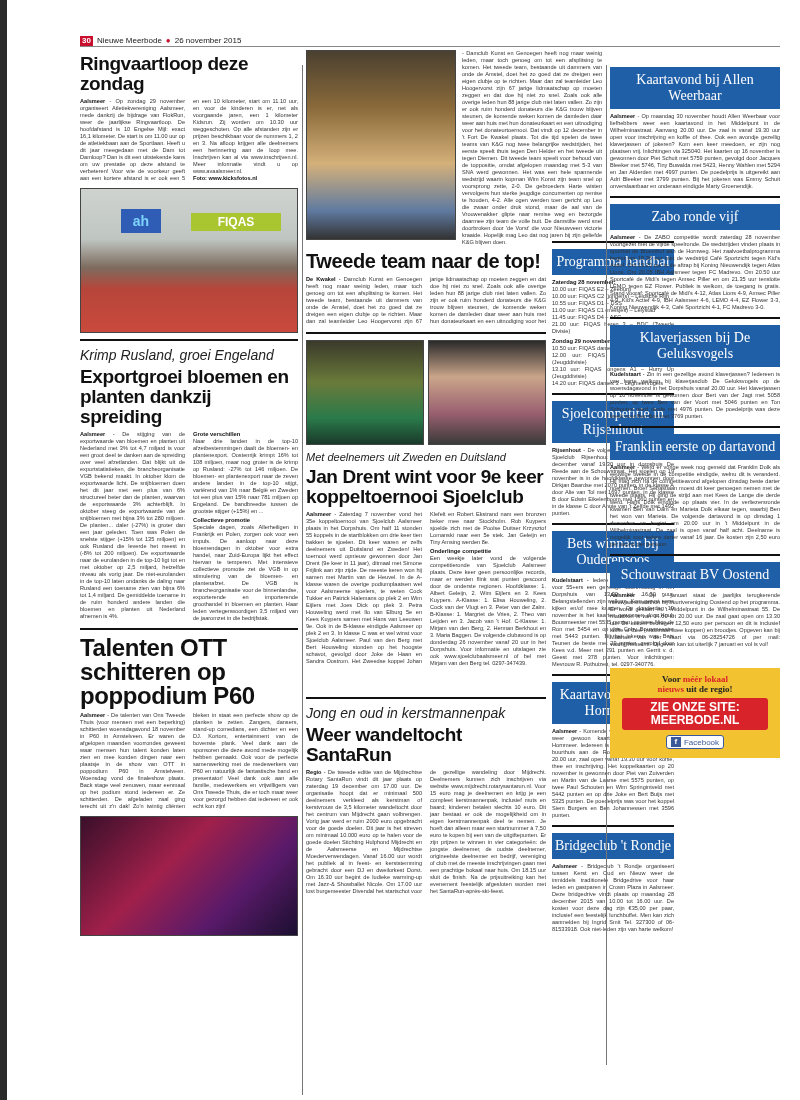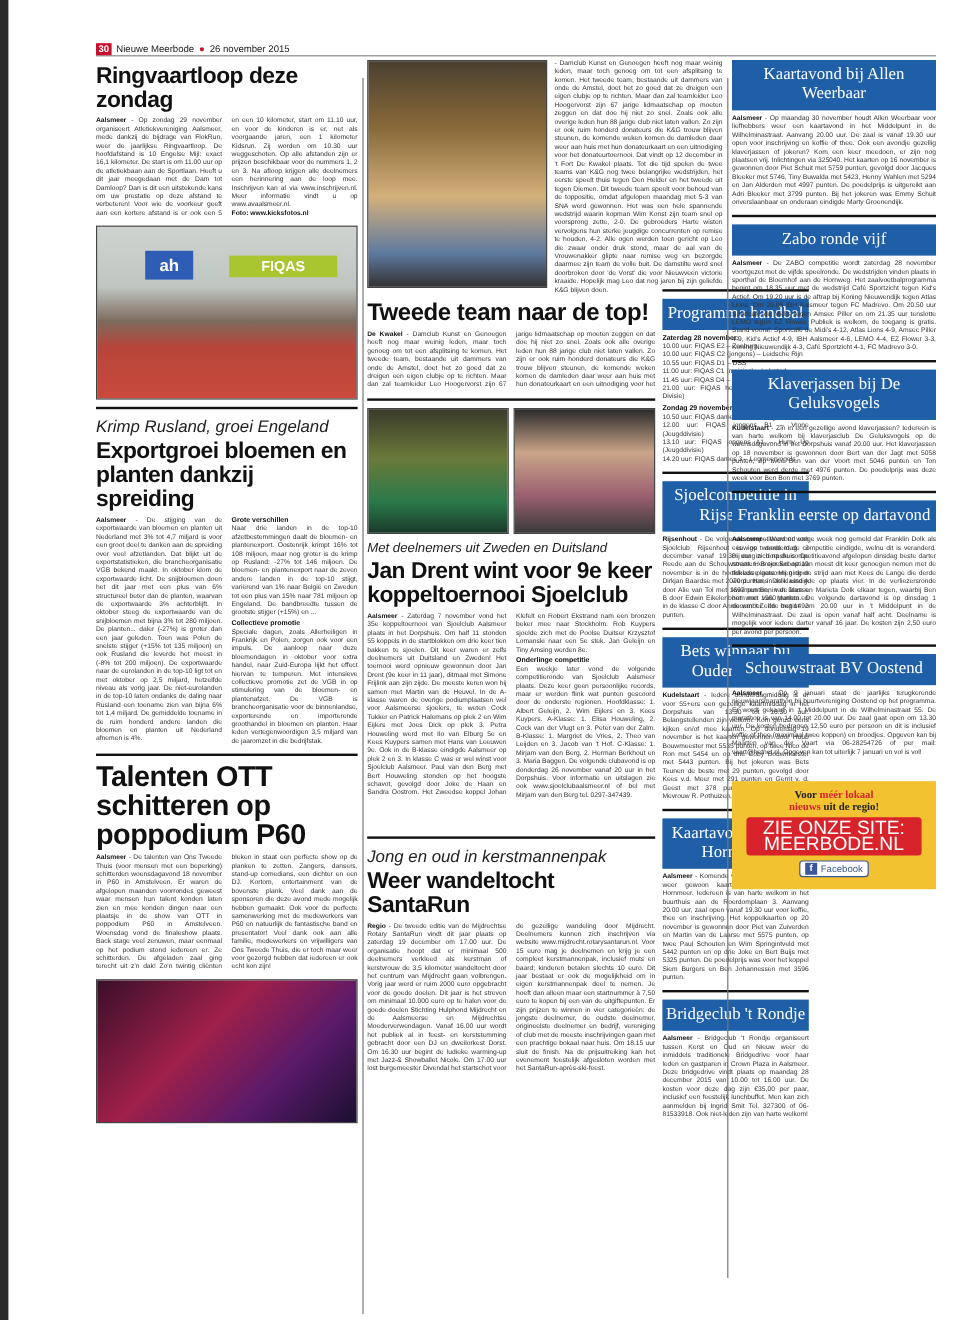--- a/index.html
+++ b/index.html
@@ -21,21 +21,21 @@
   .body1 { font-size: 5.6px; line-height: 7px; text-align: justify; color: #333; }
   .lead { font-weight: bold; color: #111; }
   .photo { width: 100%; border: 1px solid #444; margin: 6px 0; position: relative; overflow: hidden; }
   .rule { height: 2px; background: #111; margin: 6px 0; }
   .vrule { position: absolute; width: 1px; background: #777; }
   .boxhead { background: #1f5fa8; color: #fff; font-family: "Liberation Serif", serif; text-align: center; font-size: 14px; line-height: 16px; padding: 5px 2px; margin: 5px 0 4px; }
   .subhead { font-weight: bold; font-size: 5.8px; color: #111; }
   .ad { background: #f2c230; padding: 6px; text-align: center; margin-top: 20px; position: relative; height: 90px; }
   .ad-line1 { font-family: "Liberation Serif", serif; font-weight: bold; font-size: 9px; color: #222; }
   .ad-red { color: #d8232a; }
-  .ad-box { background: #d8232a; color: #fff; font-weight: normal; font-size: 16px; line-height: 13px; margin: 4px 6px 0; padding: 3px; border-radius: 3px; }
+  .ad-box { background: #d8232a; color: #fff; font-weight: bold; font-size: 12px; line-height: 13px; margin: 4px 6px 0; padding: 3px; border-radius: 3px; }
   .fb { display: inline-flex; align-items: center; background: #fff; border: 1px solid #3b5998; border-radius: 3px; padding: 1px 4px; margin-top: 3px; font-size: 8px; color: #3b5998; }
   .fb-icon { background: #3b5998; color: #fff; font-weight: bold; width: 10px; height: 10px; line-height: 10px; text-align: center; font-size: 8px; margin-right: 3px; }
 </style>
 </head>
 <body>
 
 <div class="binding"></div>
 
 <div class="page">
 
@@ -47,21 +47,21 @@
   </div>
 
   <div class="col c1">
     <div>
       <div class="h1">Ringvaartloop deze zondag</div>
       <div class="body2">
         <span class="lead">Aalsmeer</span><span> - Op zondag 29 november organiseert Atletiekvereniging Aalsmeer, mede dankzij de bijdrage van FlokRun, weer de jaarlijkse Ringvaartloop. De hoofdafstand is 10 Engelse Mijl: exact 16,1 kilometer. De start is om 11.00 uur op de atletiekbaan aan de Sportlaan. Heeft u dit jaar meegedaan met de Dam tot Damloop? Dan is dit een uitstekende kans om uw prestatie op deze afstand te verbeteren! Voor wie de voorkeur geeft aan een kortere afstand is er ook een 5 en een 10 kilometer, start om 11.10 uur, en voor de kinderen is er, net als voorgaande jaren, een 1 kilometer Kidsrun. Zij worden om 10.30 uur weggeschoten. Op alle afstanden zijn er prijzen beschikbaar voor de nummers 1, 2 en 3. Na afloop krijgen alle deelnemers een herinnering aan de loop mee. Inschrijven kan al via www.inschrijven.nl. Meer informatie vindt u op www.avaalsmeer.nl.</span>
         <span class="lead" style="display:block">Foto: www.kicksfotos.nl</span>
       </div>
       <div class="photo" style="height:145px;background:linear-gradient(180deg,#cfd3d0 0%,#bfc6c2 35%,#7d6b5e 55%,#b7453a 70%,#c94a3c 100%);">
-        <div style="position:absolute;left:40px;top:20px;width:40px;height:24px;background:#2f5db5;color:#ffffff;font-weight:bold;font-size:14px;text-align:center;line-height:24px;">ah</div>
+        <div style="position:absolute;left:40px;top:20px;width:40px;height:24px;background:#2f5db5;color:#7dd3fc;font-weight:bold;font-size:14px;text-align:center;line-height:24px;">ah</div>
         <div style="position:absolute;left:110px;top:24px;width:90px;height:18px;background:#a9c52f;color:#fff;font-weight:bold;font-size:12px;text-align:center;line-height:18px;">FIQAS</div>
       </div>
     </div>
     <div class="rule"></div>
     <div>
       <div class="kicker">Krimp Rusland, groei Engeland</div>
       <div class="h1">Exportgroei bloemen en planten dankzij spreiding</div>
       <div class="body2">
         <span class="lead">Aalsmeer</span><span> - De stijging van de exportwaarde van bloemen en planten uit Nederland met 3% tot 4,7 miljard is voor een groot deel te danken aan de spreiding over veel afzetlanden. Dat blijkt uit de exportstatistieken, die brancheorganisatie VGB bekend maakt. In oktober klom de exportwaarde licht. De snijbloemen doen het dit jaar met een plus van 6% structureel beter dan de planten, waarvan de exportwaarde 3% achterblijft. In oktober steeg de exportwaarde van de snijbloemen met bijna 3% tot 280 miljoen. De planten... daler (-27%) is groter dan een jaar geleden. Toen was Polen de snelste stijger (+15% tot 135 miljoen) en ook Rusland die leverde het meest in (-8% tot 200 miljoen). De exportwaarde naar de eurolanden in de top-10 ligt tot en met oktober op 2,5 miljard, hetzelfde niveau als vorig jaar. De niet-eurolanden in de top-10 laten ondanks de daling naar Rusland een toename zien van bijna 6% tot 1,4 miljard. De gemiddelde toename in de ruim honderd andere landen die bloemen en planten uit Nederland afnemen is 4%.</span>
         <span class="subhead" style="display:block;margin-top:2px">Grote verschillen</span>
@@ -145,21 +145,21 @@
       <div class="body1"><span class="lead">Aalsmeer</span><span> - Komende vrijdag 27 november is er weer gewoon kaarten bij buurtvereniging Hornmeer. Iedereen is van harte welkom in het buurthuis aan de Roerdomplaan 3. Aanvang 20.00 uur, zaal open vanaf 19.30 uur voor koffie, thee en inschrijving. Het koppelkaarten op 20 november is gewonnen door Piet van Zuiverden en Martin van de Laarse met 5575 punten, op twee Paul Schouten en Wim Springintveld met 5442 punten en op drie Joke en Bert Buijs met 5325 punten. De poedelprijs was voor het koppel Siem Burgers en Ben Johannessen met 3596 punten.</span></div>
       <div class="rule"></div>
       <div class="boxhead">Bridgeclub 't Rondje</div>
       <div class="body1"><span class="lead">Aalsmeer</span><span> - Bridgeclub 't Rondje organiseert tussen Kerst en Oud en Nieuw weer de inmiddels traditionele Bridgedrive voor haar leden en gastparen in Crown Plaza in Aalsmeer. Deze bridgedrive vindt plaats op maandag 28 december 2015 van 10.00 tot 16.00 uur. De kosten voor deze dag zijn €35,00 per paar, inclusief een feestelijk lunchbuffet. Men kan zich aanmelden bij Ingrid Smit Tel. 327300 of 06-81533918. Ook niet-leden zijn van harte welkom!</span></div>
     </div>
   </div>
 
   <div class="vrule" style="left:526px;top:30px;height:1000px;"></div>
 
   <div class="col c3">
-    <div class="boxhead" style="margin-top:0">Kaartavond bij Allen Weerbaar</div>
+    <div class="boxhead" style="margin-top:17px">Kaartavond bij Allen Weerbaar</div>
     <div class="body1"><span class="lead">Aalsmeer</span><span> - Op maandag 30 november houdt Allen Weerbaar voor liefhebbers weer een kaartavond in het Middelpunt in de Wilhelminastraat. Aanvang 20.00 uur. De zaal is vanaf 19.30 uur open voor inschrijving en koffie of thee. Ook een avondje gezellig klaverjassen of jokeren? Kom een keer meedoen, er zijn nog plaatsen vrij. Inlichtingen via 325040. Het kaarten op 16 november is gewonnen door Piet Schuit met 5759 punten, gevolgd door Jacques Bleeker met 5746, Tiny Buwalda met 5423, Henny Wahlen met 5294 en Jan Alderden met 4997 punten. De poedelprijs is uitgereikt aan Adri Bleeker met 3799 punten. Bij het jokeren was Emmy Schuit onverslaanbaar en onderaan eindigde Marty Groenendijk.</span></div>
     <div class="rule"></div>
     <div class="boxhead">Zabo ronde vijf</div>
     <div class="body1"><span class="lead">Aalsmeer</span><span> - De ZABO competitie wordt zaterdag 28 november voortgezet met de vijfde speelronde. De wedstrijden vinden plaats in sporthal de Bloemhof aan de Hornweg. Het zaalvoetbalprogramma begint om 18.35 uur met de wedstrijd Café Sportzicht tegen Kid's Actief. Om 19.20 uur is de aftrap bij Koning Nieuwendijk tegen Atlas Lions. Om 20.05 IBH Aalsmeer tegen FC Madrevo. Om 20.50 uur Sportcafé de Midi's tegen Amsec Piller en om 21.35 uur tenslotte LEMO tegen EZ Flower. Publiek is welkom, de toegang is gratis. Stand vooraf: Sportcafé de Midi's 4-12, Atlas Lions 4-9, Amsec Piller 4-9, Kid's Actief 4-9, IBH Aalsmeer 4-6, LEMO 4-4, EZ Flower 3-3, Koning Nieuwendijk 4-3, Café Sportzicht 4-1, FC Madrevo 3-0.</span></div>
     <div class="rule"></div>
     <div class="boxhead">Klaverjassen bij De Geluksvogels</div>
     <div class="body1"><span class="lead">Kudelstaart</span><span> - Zin in een gezellige avond klaverjassen? Iedereen is van harte welkom bij klaverjasclub De Geluksvogels op de woensdagavond in het Dorpshuis vanaf 20.00 uur. Het klaverjassen op 18 november is gewonnen door Bert van der Jagt met 5058 punten, op twee Ben van der Voort met 5046 punten en Ton Schouten werd derde met 4976 punten. De poedelprijs was deze week voor Ben Bon met 3769 punten.</span></div>
     <div class="rule"></div>
     <div class="boxhead">Franklin eerste op dartavond</div>
     <div class="body1"><span class="lead">Aalsmeer</span><span> - Werd er vorige week nog gemeld dat Franklin Dolk als eeuwige tweede in de competitie eindigde, welnu dit is veranderd. Hij mag zich na de competitieavond afgelopen dinsdag beste darter noemen. Broer Sebastiaan moest dit keer genoegen nemen met de tweede plaats. Hij ging de strijd aan met Kees de Lange die derde werd. Hans Dolk eindigde op plaats vier. In de verliezersronde kwamen Ben van Dam en Marieta Dolk elkaar tegen, waarbij Ben het won van Marieta. De volgende dartavond is op dinsdag 1 december en begint om 20.00 uur in 't Middelpunt in de Wilhelminastraat. De zaal is open vanaf half acht. Deelname is mogelijk voor iedere darter vanaf 16 jaar. De kosten zijn 2,50 euro per avond per persoon.</span></div>

